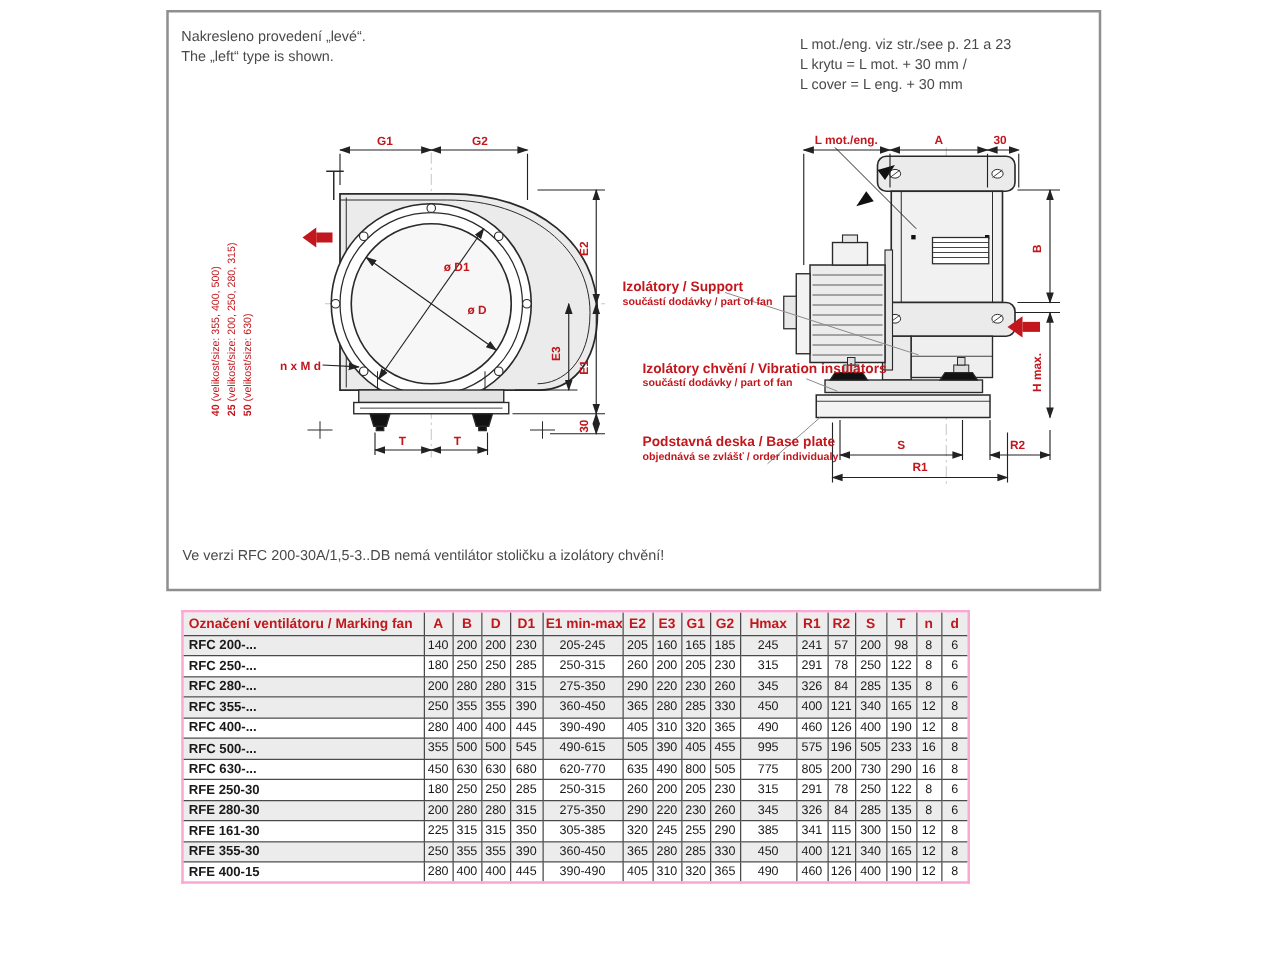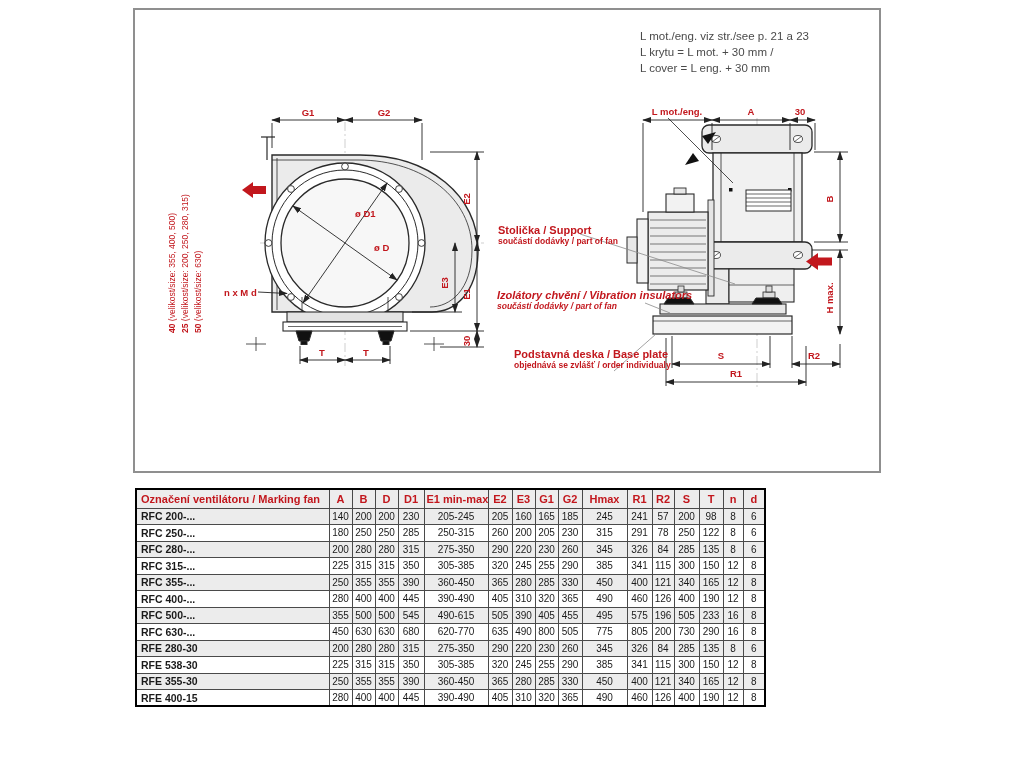--- a/index.html
+++ b/index.html
@@ -12,37 +12,41 @@
   .warning{position:absolute;left:146px;top:437px;color:#4a4a4a;font-size:11.5px;line-height:17px;}
   .callout{position:absolute;color:#c2171d;}
   .callout .t{font-weight:bold;font-size:11px;}
   .callout .s{font-weight:bold;font-size:8.5px;margin-top:0;}
   .sizenote{position:absolute;transform:rotate(-90deg);transform-origin:0 0;color:#c2171d;
             font-size:8.5px;white-space:nowrap;}
   .sizenote .num{font-weight:bold;}
   svg text{font-family:"Liberation Sans","DejaVu Sans",sans-serif;}
   .dimlab{fill:#c2171d;font-weight:bold;font-size:9.5px;}
   
-  .dimtable{position:absolute;left:135px;top:488px;border-collapse:collapse;table-layout:fixed;width:631px;
-            border:2px solid #000000;}
+  .dimtable{position:absolute;left:145px;top:488px;border-collapse:collapse;table-layout:fixed;width:631px;
+            border:2px solid #f9a8d4;}
   .dimtable th,.dimtable td{border:1px solid #4a4a4a;padding:0 2px;box-sizing:border-box;overflow:hidden;white-space:nowrap;}
   .dimtable th{height:19px;background:#ededed;color:#c2171d;font-size:11px;font-weight:bold;text-align:center;}
   .dimtable th.name{text-align:left;padding-left:4px;}
   .dimtable td{height:16.5px;font-size:10px;color:#1a1a1a;text-align:center;}
   .dimtable td.name{text-align:left;font-weight:bold;font-size:10.5px;padding-left:4px;}
   .dimtable tr.odd td{background:#ececec;}
   .dimtable tr.even td{background:#ffffff;}
 </style>
 </head>
 <body>
 
 <div id="stage">
 
   <div class="frame"></div>
 
+  <div class="note note-left">
+    <div>Nakresleno provedení „levé“.</div>
+    <div>The „left“ type is shown.</div>
+  </div>
   <div class="note note-right">
     <div>L mot./eng. viz str./see p. 21 a 23</div>
     <div>L krytu = L mot. + 30 mm /</div>
     <div>L cover = L eng. + 30 mm</div>
   </div>
 
   <svg style="position:absolute;left:160px;top:80px;" width="345" height="300" viewBox="160 80 345 300">
     <defs>
       <marker id="arL" viewBox="0 0 10 10" refX="9" refY="5" markerWidth="10" markerHeight="10" orient="auto-start-reverse">
         <path d="M0,1.6 L10,5 L0,8.4 z" fill="#222"></path>
@@ -259,33 +263,34 @@
     <text class="dimlab" x="736" y="377" text-anchor="middle">R1</text>
   </svg>
 
   <svg style="position:absolute;left:490px;top:220px;" width="260" height="170" viewBox="490 220 260 170">
     <line x1="580" y1="234" x2="735" y2="284" stroke="#8a8a8a" stroke-width="0.8"></line>
     <line x1="645" y1="303" x2="670" y2="313" stroke="#8a8a8a" stroke-width="0.8"></line>
     <line x1="614" y1="371" x2="656" y2="334" stroke="#8a8a8a" stroke-width="0.8"></line>
   </svg>
 
   <div class="callout" style="left:498px;top:224px;">
-    <div class="t">Stolička / Support</div>
+    <div class="t">Izolátory / Support</div>
     <div class="s">součástí dodávky / part of fan</div>
   </div>
-  <div class="callout" style="left:497px;top:289px;font-style:italic;">
+  <div class="callout" style="left:514px;top:289px;">
     <div class="t">Izolátory chvění / Vibration insulators</div>
     <div class="s">součástí dodávky / part of fan</div>
   </div>
   <div class="callout" style="left:514px;top:348px;">
     <div class="t">Podstavná deska / Base plate</div>
     <div class="s">objednává se zvlášť / order individualy</div>
   </div>
 
   <div class="warning">
+    <div>Ve verzi RFC 200-30A/1,5-3..DB nemá ventilátor stoličku a izolátory chvění!</div>
   </div>
 
   <table class="dimtable">
     <colgroup>
       <col style="width:193px">
         <col style="width:23px">
         <col style="width:23px">
         <col style="width:23px">
       <col style="width:26px">
         <col style="width:64px">
@@ -373,187 +378,187 @@
           <td class="num">230</td>
           <td class="num">260</td>
           <td class="num">345</td>
           <td class="num">326</td>
           <td class="num">84</td>
           <td class="num">285</td>
           <td class="num">135</td>
           <td class="num">8</td>
           <td class="num">6</td>
         </tr>
+        <tr class="odd">
+          <td class="name">RFC 355-...</td>
+          <td class="num">250</td>
+          <td class="num">355</td>
+          <td class="num">355</td>
+          <td class="num">390</td>
+          <td class="num">360-450</td>
+          <td class="num">365</td>
+          <td class="num">280</td>
+          <td class="num">285</td>
+          <td class="num">330</td>
+          <td class="num">450</td>
+          <td class="num">400</td>
+          <td class="num">121</td>
+          <td class="num">340</td>
+          <td class="num">165</td>
+          <td class="num">12</td>
+          <td class="num">8</td>
+        </tr>
         <tr class="even">
-          <td class="name">RFC 315-...</td>
+          <td class="name">RFC 400-...</td>
+          <td class="num">280</td>
+          <td class="num">400</td>
+          <td class="num">400</td>
+          <td class="num">445</td>
+          <td class="num">390-490</td>
+          <td class="num">405</td>
+          <td class="num">310</td>
+          <td class="num">320</td>
+          <td class="num">365</td>
+          <td class="num">490</td>
+          <td class="num">460</td>
+          <td class="num">126</td>
+          <td class="num">400</td>
+          <td class="num">190</td>
+          <td class="num">12</td>
+          <td class="num">8</td>
+        </tr>
+        <tr class="odd">
+          <td class="name">RFC 500-...</td>
+          <td class="num">355</td>
+          <td class="num">500</td>
+          <td class="num">500</td>
+          <td class="num">545</td>
+          <td class="num">490-615</td>
+          <td class="num">505</td>
+          <td class="num">390</td>
+          <td class="num">405</td>
+          <td class="num">455</td>
+          <td class="num">995</td>
+          <td class="num">575</td>
+          <td class="num">196</td>
+          <td class="num">505</td>
+          <td class="num">233</td>
+          <td class="num">16</td>
+          <td class="num">8</td>
+        </tr>
+        <tr class="even">
+          <td class="name">RFC 630-...</td>
+          <td class="num">450</td>
+          <td class="num">630</td>
+          <td class="num">630</td>
+          <td class="num">680</td>
+          <td class="num">620-770</td>
+          <td class="num">635</td>
+          <td class="num">490</td>
+          <td class="num">800</td>
+          <td class="num">505</td>
+          <td class="num">775</td>
+          <td class="num">805</td>
+          <td class="num">200</td>
+          <td class="num">730</td>
+          <td class="num">290</td>
+          <td class="num">16</td>
+          <td class="num">8</td>
+        </tr>
+        <tr class="even">
+          <td class="name">RFE 250-30</td>
+          <td class="num">180</td>
+          <td class="num">250</td>
+          <td class="num">250</td>
+          <td class="num">285</td>
+          <td class="num">250-315</td>
+          <td class="num">260</td>
+          <td class="num">200</td>
+          <td class="num">205</td>
+          <td class="num">230</td>
+          <td class="num">315</td>
+          <td class="num">291</td>
+          <td class="num">78</td>
+          <td class="num">250</td>
+          <td class="num">122</td>
+          <td class="num">8</td>
+          <td class="num">6</td>
+        </tr>
+        <tr class="odd">
+          <td class="name">RFE 280-30</td>
+          <td class="num">200</td>
+          <td class="num">280</td>
+          <td class="num">280</td>
+          <td class="num">315</td>
+          <td class="num">275-350</td>
+          <td class="num">290</td>
+          <td class="num">220</td>
+          <td class="num">230</td>
+          <td class="num">260</td>
+          <td class="num">345</td>
+          <td class="num">326</td>
+          <td class="num">84</td>
+          <td class="num">285</td>
+          <td class="num">135</td>
+          <td class="num">8</td>
+          <td class="num">6</td>
+        </tr>
+        <tr class="even">
+          <td class="name">RFE 161-30</td>
           <td class="num">225</td>
           <td class="num">315</td>
           <td class="num">315</td>
           <td class="num">350</td>
           <td class="num">305-385</td>
           <td class="num">320</td>
           <td class="num">245</td>
           <td class="num">255</td>
           <td class="num">290</td>
           <td class="num">385</td>
           <td class="num">341</td>
           <td class="num">115</td>
           <td class="num">300</td>
           <td class="num">150</td>
           <td class="num">12</td>
           <td class="num">8</td>
         </tr>
         <tr class="odd">
-          <td class="name">RFC 355-...</td>
+          <td class="name">RFE 355-30</td>
           <td class="num">250</td>
           <td class="num">355</td>
           <td class="num">355</td>
           <td class="num">390</td>
           <td class="num">360-450</td>
           <td class="num">365</td>
           <td class="num">280</td>
           <td class="num">285</td>
           <td class="num">330</td>
           <td class="num">450</td>
           <td class="num">400</td>
           <td class="num">121</td>
           <td class="num">340</td>
           <td class="num">165</td>
           <td class="num">12</td>
           <td class="num">8</td>
         </tr>
         <tr class="even">
-          <td class="name">RFC 400-...</td>
+          <td class="name">RFE 400-15</td>
           <td class="num">280</td>
           <td class="num">400</td>
           <td class="num">400</td>
           <td class="num">445</td>
           <td class="num">390-490</td>
           <td class="num">405</td>
           <td class="num">310</td>
           <td class="num">320</td>
           <td class="num">365</td>
           <td class="num">490</td>
           <td class="num">460</td>
           <td class="num">126</td>
           <td class="num">400</td>
           <td class="num">190</td>
           <td class="num">12</td>
           <td class="num">8</td>
         </tr>
-        <tr class="odd">
-          <td class="name">RFC 500-...</td>
-          <td class="num">355</td>
-          <td class="num">500</td>
-          <td class="num">500</td>
-          <td class="num">545</td>
-          <td class="num">490-615</td>
-          <td class="num">505</td>
-          <td class="num">390</td>
-          <td class="num">405</td>
-          <td class="num">455</td>
-          <td class="num">495</td>
-          <td class="num">575</td>
-          <td class="num">196</td>
-          <td class="num">505</td>
-          <td class="num">233</td>
-          <td class="num">16</td>
-          <td class="num">8</td>
-        </tr>
-        <tr class="even">
-          <td class="name">RFC 630-...</td>
-          <td class="num">450</td>
-          <td class="num">630</td>
-          <td class="num">630</td>
-          <td class="num">680</td>
-          <td class="num">620-770</td>
-          <td class="num">635</td>
-          <td class="num">490</td>
-          <td class="num">800</td>
-          <td class="num">505</td>
-          <td class="num">775</td>
-          <td class="num">805</td>
-          <td class="num">200</td>
-          <td class="num">730</td>
-          <td class="num">290</td>
-          <td class="num">16</td>
-          <td class="num">8</td>
-        </tr>
-        <tr class="odd">
-          <td class="name">RFE 280-30</td>
-          <td class="num">200</td>
-          <td class="num">280</td>
-          <td class="num">280</td>
-          <td class="num">315</td>
-          <td class="num">275-350</td>
-          <td class="num">290</td>
-          <td class="num">220</td>
-          <td class="num">230</td>
-          <td class="num">260</td>
-          <td class="num">345</td>
-          <td class="num">326</td>
-          <td class="num">84</td>
-          <td class="num">285</td>
-          <td class="num">135</td>
-          <td class="num">8</td>
-          <td class="num">6</td>
-        </tr>
-        <tr class="even">
-          <td class="name">RFE 538-30</td>
-          <td class="num">225</td>
-          <td class="num">315</td>
-          <td class="num">315</td>
-          <td class="num">350</td>
-          <td class="num">305-385</td>
-          <td class="num">320</td>
-          <td class="num">245</td>
-          <td class="num">255</td>
-          <td class="num">290</td>
-          <td class="num">385</td>
-          <td class="num">341</td>
-          <td class="num">115</td>
-          <td class="num">300</td>
-          <td class="num">150</td>
-          <td class="num">12</td>
-          <td class="num">8</td>
-        </tr>
-        <tr class="odd">
-          <td class="name">RFE 355-30</td>
-          <td class="num">250</td>
-          <td class="num">355</td>
-          <td class="num">355</td>
-          <td class="num">390</td>
-          <td class="num">360-450</td>
-          <td class="num">365</td>
-          <td class="num">280</td>
-          <td class="num">285</td>
-          <td class="num">330</td>
-          <td class="num">450</td>
-          <td class="num">400</td>
-          <td class="num">121</td>
-          <td class="num">340</td>
-          <td class="num">165</td>
-          <td class="num">12</td>
-          <td class="num">8</td>
-        </tr>
-        <tr class="even">
-          <td class="name">RFE 400-15</td>
-          <td class="num">280</td>
-          <td class="num">400</td>
-          <td class="num">400</td>
-          <td class="num">445</td>
-          <td class="num">390-490</td>
-          <td class="num">405</td>
-          <td class="num">310</td>
-          <td class="num">320</td>
-          <td class="num">365</td>
-          <td class="num">490</td>
-          <td class="num">460</td>
-          <td class="num">126</td>
-          <td class="num">400</td>
-          <td class="num">190</td>
-          <td class="num">12</td>
-          <td class="num">8</td>
-        </tr>
       </tbody>
   </table>
 
 </div>
 
 </body></html>

